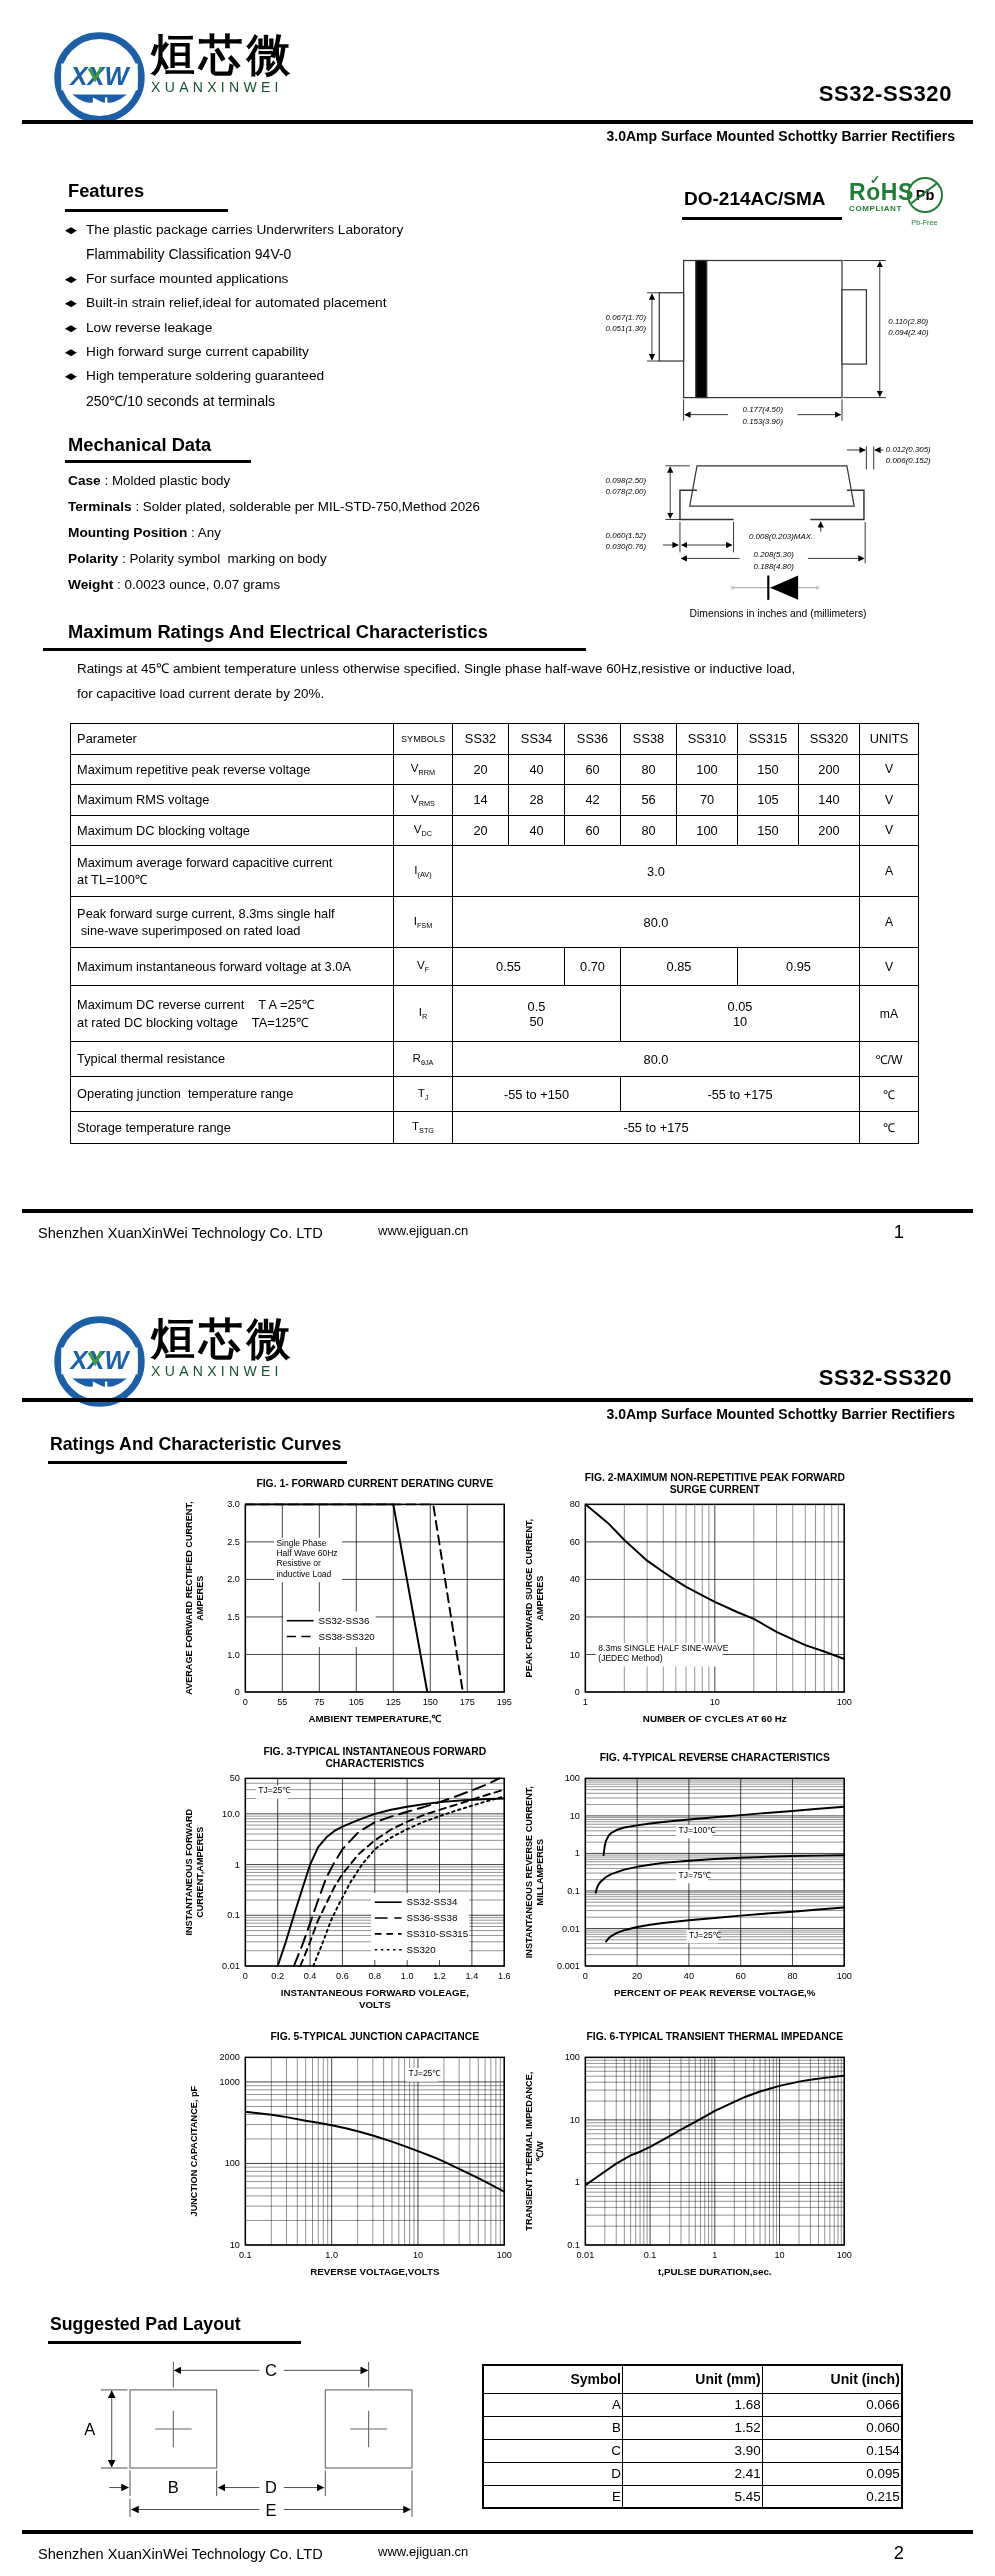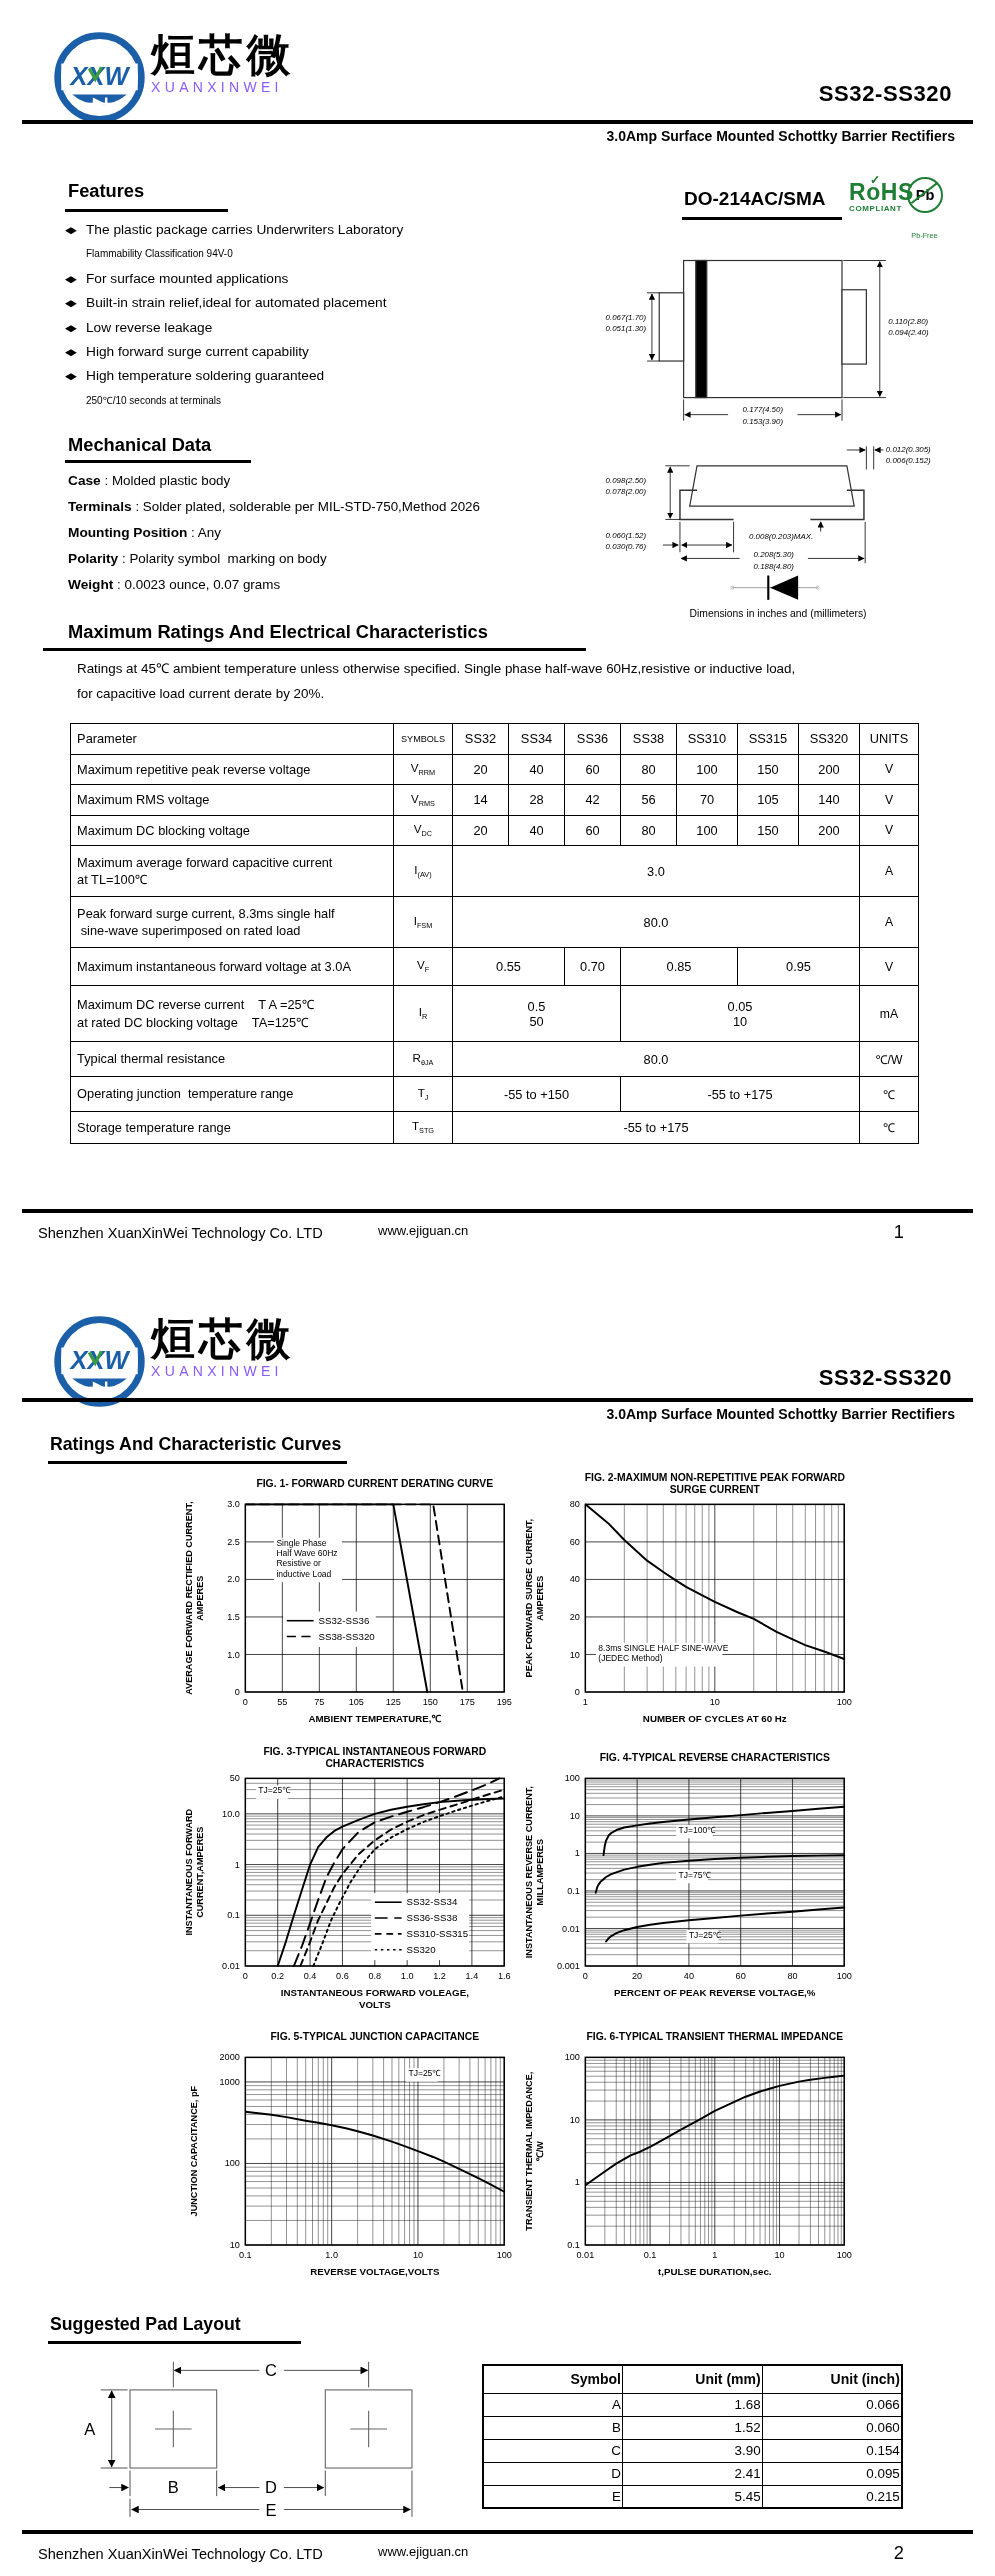--- a/index.html
+++ b/index.html
@@ -8,38 +8,38 @@
   .abs{position:absolute;}
   .rule{position:absolute;background:#000;height:3.7px;}
   .hbar{position:absolute;background:#000;height:3px;}
   .h1{font-size:18.3px;font-weight:bold;}
   .part{font-size:22px;font-weight:bold;letter-spacing:0.6px;}
   .subtitle{font-size:14px;font-weight:bold;}
   
   .logo{display:flex;align-items:flex-start;}
   .logo-text{margin-left:6.1px;}
   .logo-cn{font-size:44px;font-weight:bold;line-height:1.05;letter-spacing:3.7px;text-align:right;}
-  .logo-en{font-size:14px;letter-spacing:4.3px;margin-top:1.2px;color:#8b5cf6;}
+  .logo-en{font-size:14px;letter-spacing:4.3px;margin-top:1.2px;color:#14532d;}
   
   .feat-item{display:flex;font-size:13.7px;line-height:24.4px;}
   .feat-bullet{width:21px;flex:none;font-size:9.1px;transform:scaleX(1.7);transform-origin:left;}
-  .feat-cont{padding-left:21px;font-size:10px;line-height:24.4px;}
+  .feat-cont{padding-left:21px;font-size:14px;line-height:24.4px;}
   .mech-row{font-size:13.4px;line-height:26px;white-space:pre-wrap;}
   .mech-row b{font-size:13.7px;}
   
   .rohs{color:#1e7e34;line-height:1;position:relative;}
   .rohs-word{font-size:23px;font-weight:bold;letter-spacing:0.6px;}
   .rohs-check{position:absolute;top:-7.3px;left:21px;font-size:12.2px;font-weight:bold;color:#1e7e34;}
   .rohs-sub{font-size:8px;font-weight:bold;letter-spacing:0.6px;margin-top:1.2px;}
   .pbfree{width:35px;text-align:center;color:#1e7e34;}
   .pb-circle{position:relative;width:32px;height:32px;border:2.4px solid #1e7e34;border-radius:50%;
              margin:0 auto;font-size:14.6px;font-weight:bold;line-height:32px;color:#000;}
   .pb-circle::after{content:"";position:absolute;left:-1.2px;top:13.4px;width:33px;height:2.4px;
              background:#1e7e34;transform:rotate(-38deg);}
-  .pb-label{font-size:7.3px;margin-top:18px;}
+  .pb-label{font-size:7.3px;margin-top:5px;}
   
   .note{font-size:13.4px;line-height:24.4px;}
   
   table.rt{border-collapse:collapse;table-layout:fixed;border:1.8px solid #000;}
   table.rt td,table.rt th{border-left:0.9px solid #000;border-right:0.9px solid #000;
       border-top:1.5px solid #000;border-bottom:1.5px solid #000;
       text-align:center;vertical-align:middle;padding:1.2px 2.4px;font-weight:normal;}
   table.rt .param{text-align:left;padding-left:6.1px;font-size:12.8px;line-height:1.35;white-space:pre-wrap;}
   table.rt .sym{font-size:11.6px;}
   table.rt .sym sub{font-size:7.3px;}

